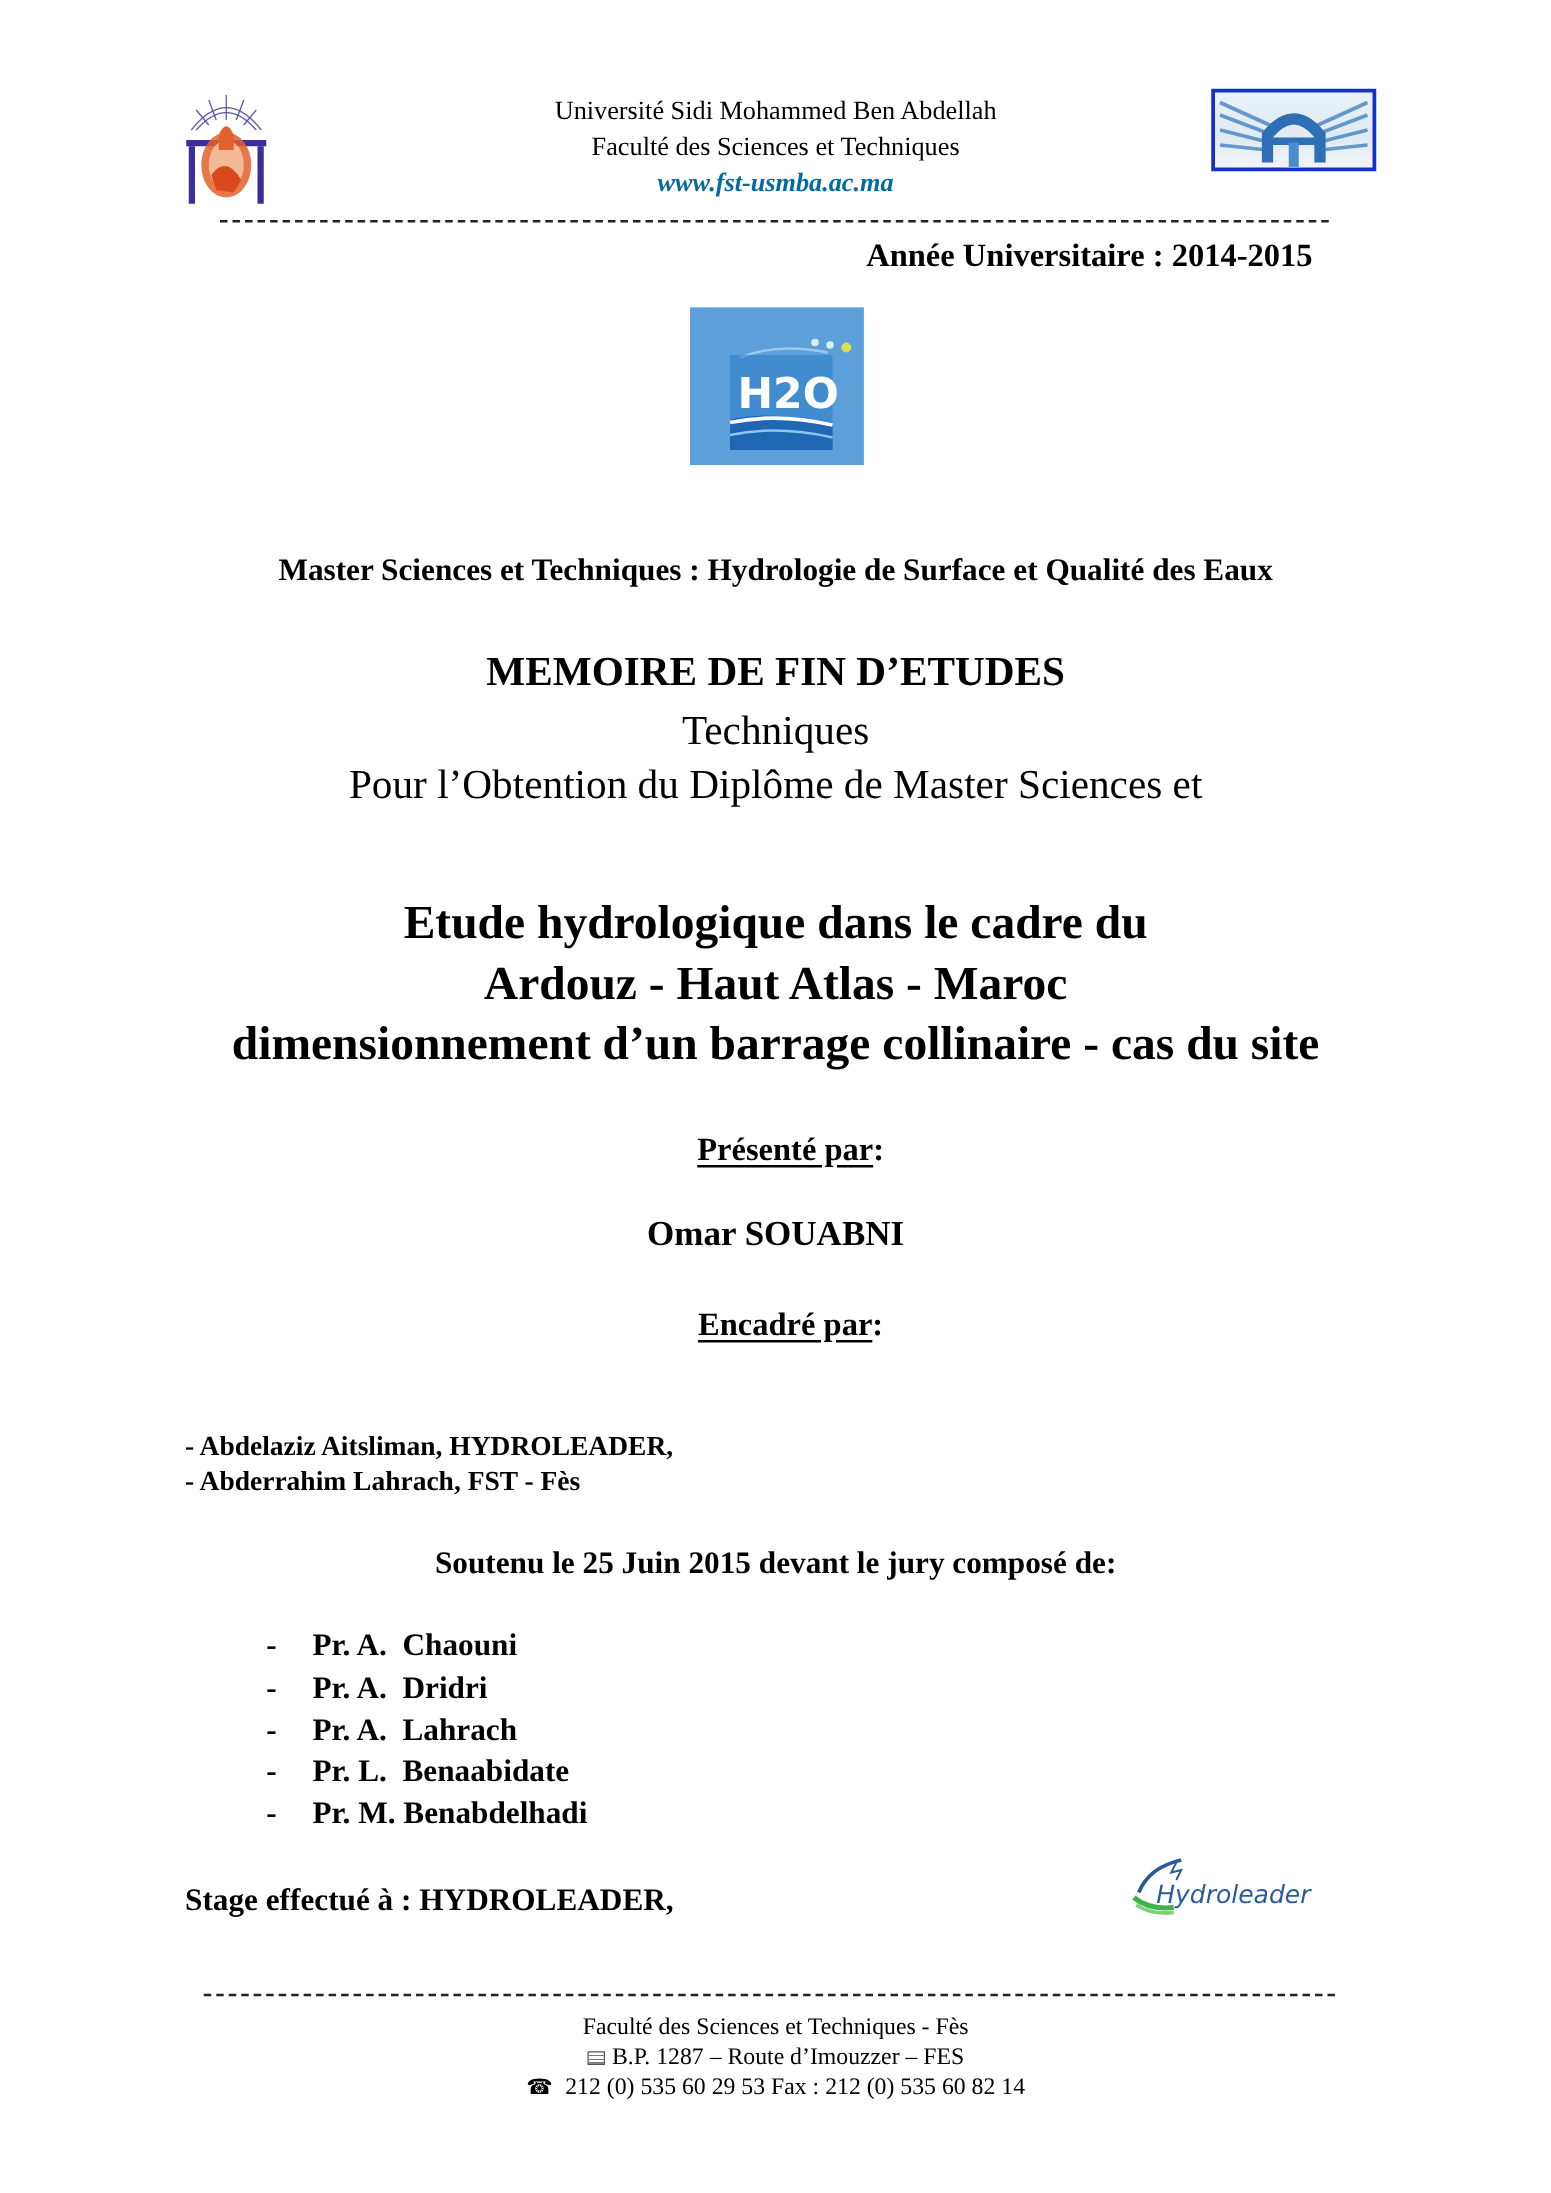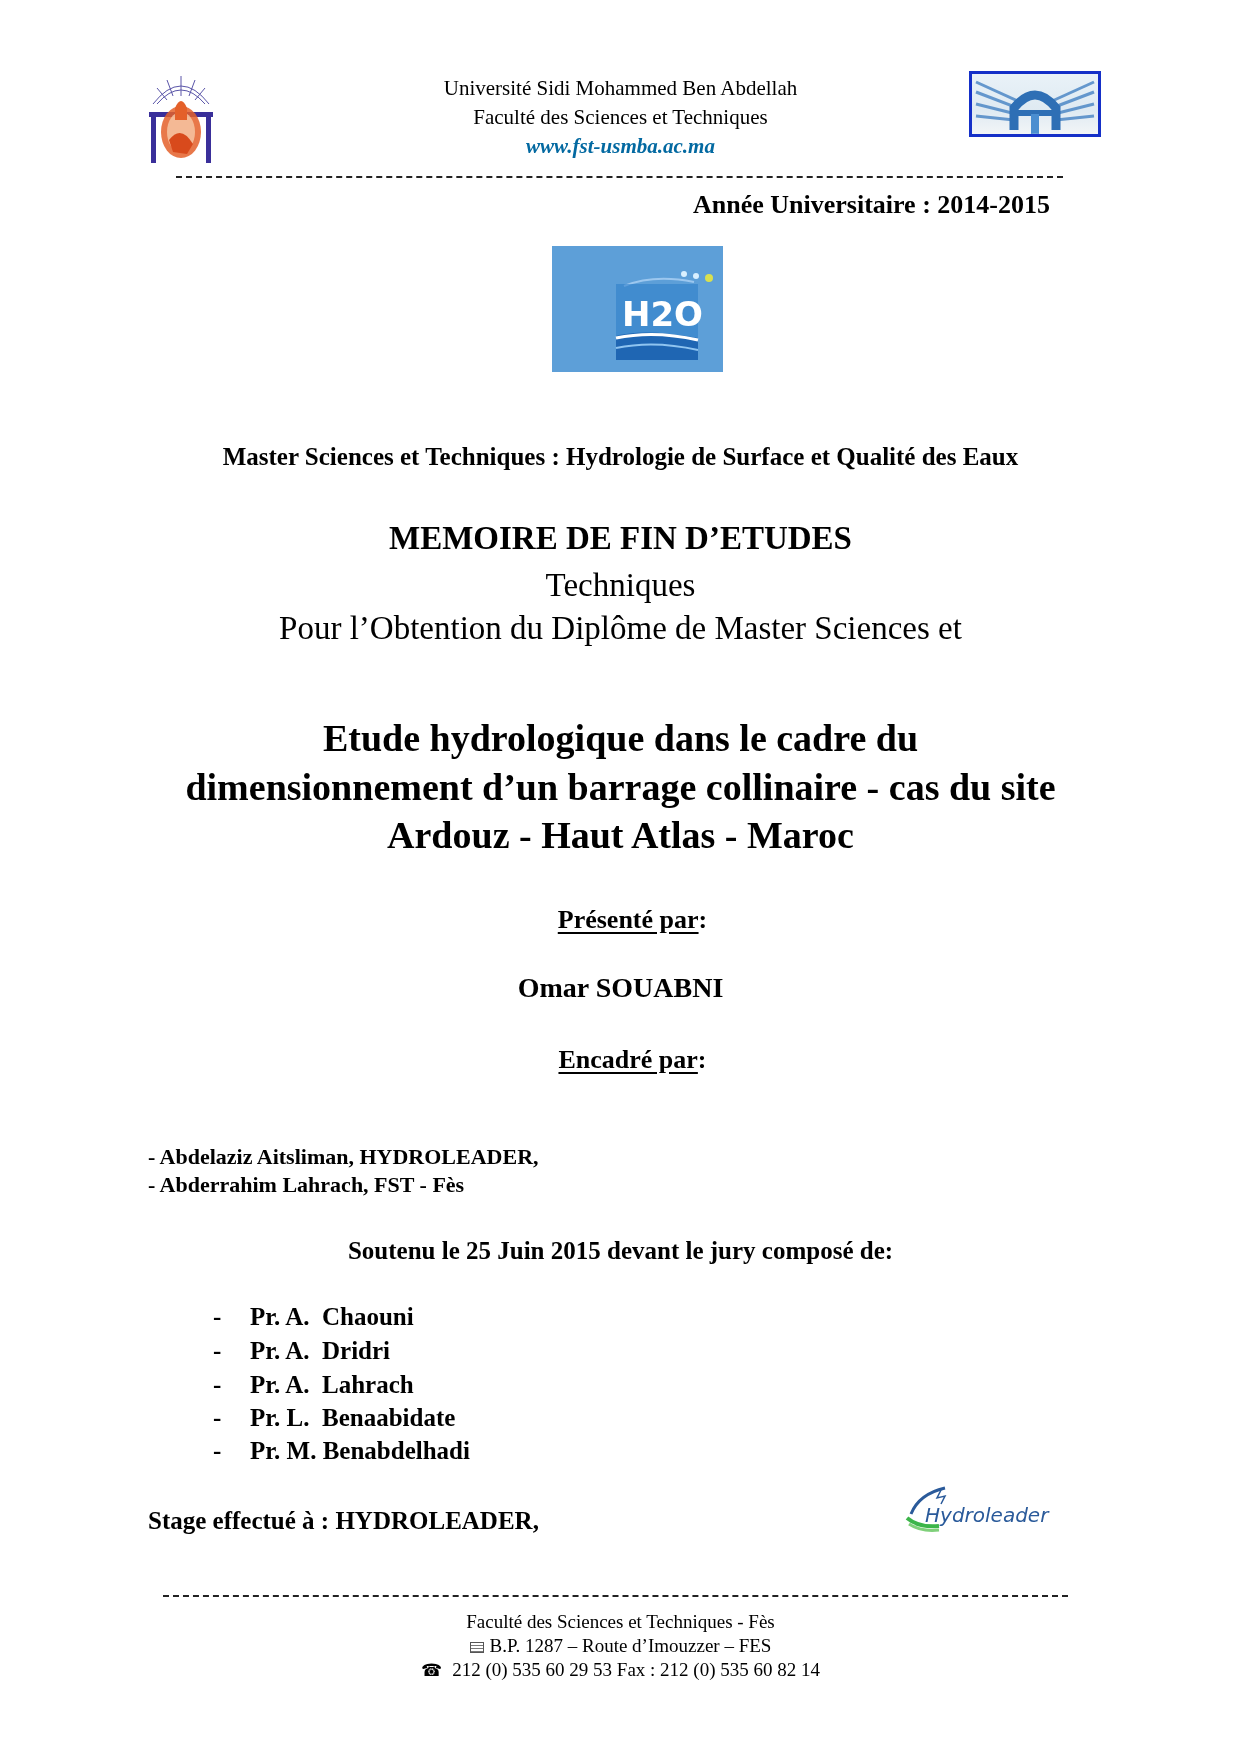--- a/index.html
+++ b/index.html
@@ -11,21 +11,21 @@
   
   .uni-logo { left: 147px; top: 74px; width: 68px; height: 92px; }
   .fst-logo { left: 969px; top: 71px; width: 132px; height: 66px; border: 3px solid #1530c8; box-sizing: border-box;
               background: linear-gradient(180deg, #e9f2f8 0%, #dfeaf2 60%, #f2f5f7 100%); overflow: hidden; }
   .hdr-line { font-size: 21px; line-height: 29px; font-weight: normal; }
   .hdr-url { font-style: italic; color: #0369a1; font-weight: bold; }
   .dash { height: 0; border-top: 2px dashed #222; }
 
   .annee { left: 693px; top: 190px; font-size: 26px; font-weight: bold; white-space: nowrap; }
 
-  .h2o { left: 552px; top: 246px; width: 139px; height: 126px; background: #5d9fd8; padding-left: 32px; }
+  .h2o { left: 552px; top: 246px; width: 139px; height: 126px; background: #5d9fd8; }
 
   .master { font-size: 25px; font-weight: bold; top: 443px; }
   .memoire { font-size: 33px; font-weight: bold; top: 520px; }
   .pour { font-size: 33px; top: 564px; line-height: 43px; }
   .title { font-size: 38px; font-weight: bold; top: 714px; line-height: 48.5px; }
   .sub-u { font-size: 26px; font-weight: bold; padding-left: 12px; }
   .sub-u .u { text-decoration: underline; text-underline-offset: 4px; }
   .author { font-size: 28px; font-weight: bold; top: 972px; }
 
   .sup { left: 148px; font-size: 22px; font-weight: bold; white-space: nowrap; }
@@ -107,22 +107,22 @@
 
 <div class="abs center master">Master Sciences et Techniques : Hydrologie de Surface et Qualité des Eaux</div>
 <div class="abs center memoire">MEMOIRE DE FIN D’ETUDES</div>
 <div class="abs center pour">
   <div>Techniques</div>
   <div>Pour l’Obtention du Diplôme de Master Sciences et</div>
 </div>
 
 <div class="abs center title">
   <div>Etude hydrologique dans le cadre du</div>
+  <div>Ardouz - Haut Atlas - Maroc</div>
   <div>dimensionnement d’un barrage collinaire - cas du site</div>
-  <div>Ardouz - Haut Atlas - Maroc</div>
 </div>
 
 <div class="abs center sub-u" style="top:905px">
   <span class="u">Présenté par</span><span>:</span>
 </div>
 <div class="abs center author">Omar SOUABNI</div>
 
 <div class="abs center sub-u" style="top:1045px">
   <span class="u">Encadré par</span><span>:</span>
 </div>

